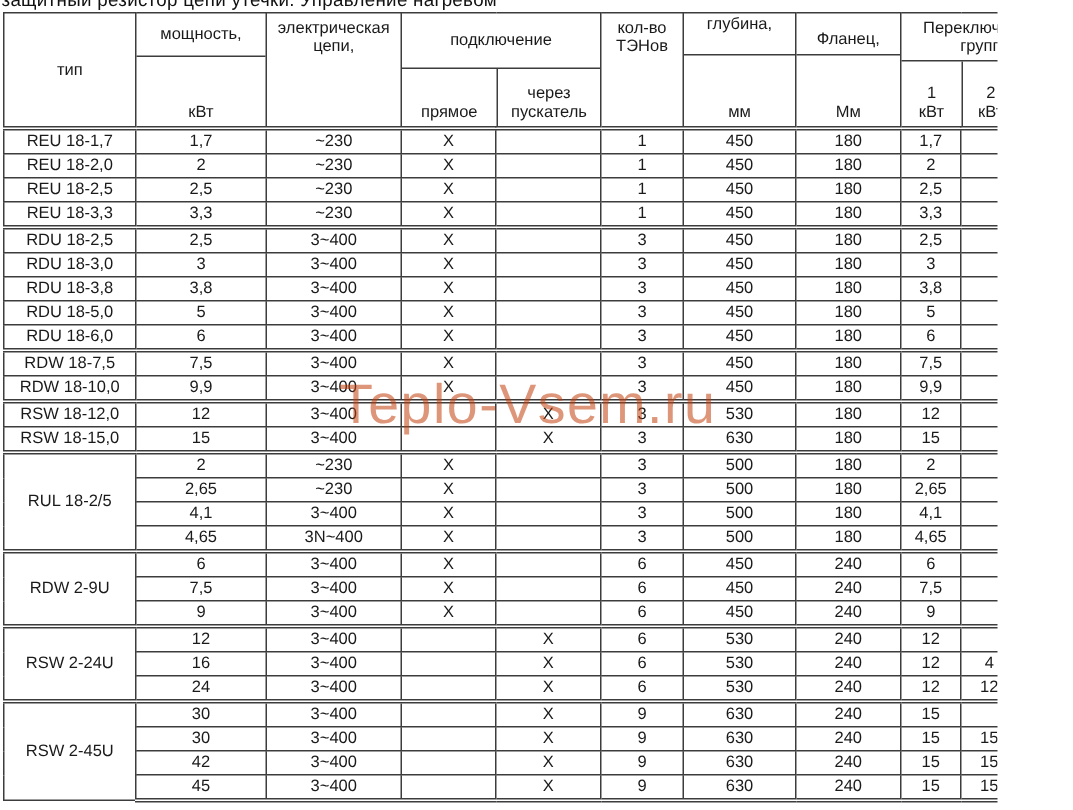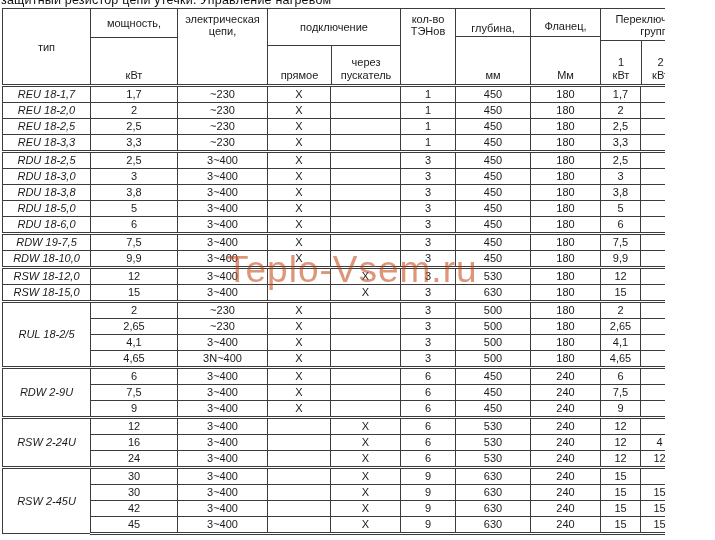--- a/index.html
+++ b/index.html
@@ -16,21 +16,21 @@
     border-collapse:collapse; table-layout:fixed;
   }
   .spec th, .spec td { border:1px solid #3c3c3c; }
   .spec thead th { padding:0; font-weight:normal; font-size:11px; vertical-align:top; border-bottom:3px double #3c3c3c; }
   .spec td {
     height:13px; padding:1px 2px; font-size:11px; line-height:13px;
     text-align:center; vertical-align:middle; white-space:nowrap; overflow:hidden;
   }
   .spec tr.group-start td { border-top:3px double #3c3c3c; }
   .spec tbody tr:last-child td { border-bottom:3px double #3c3c3c; }
-  td.type-cell { font-size:11px;font-style:italic; }
+  td.type-cell { font-size:11px; }
   
   .hcol { display:flex; flex-direction:column; height:75px; box-sizing:border-box; }
   .htop {
     display:flex; justify-content:center; align-items:flex-end;
     border-bottom:1px solid #3c3c3c; box-sizing:border-box; text-align:center;
   }
   .hbot { flex:1; display:flex; justify-content:center; align-items:flex-end; padding-bottom:3px; box-sizing:border-box; }
   .hcenter { flex:1; display:flex; justify-content:center; align-items:center; }
   .htopalign { flex:1; display:flex; justify-content:center; align-items:flex-start; padding-top:4px; text-align:center; }
   .hsplit { flex:1; display:flex; }
@@ -97,21 +97,21 @@
             </div>
           </div>
         </th>
         <th>
           <div class="hcol">
               <div class="htopalign" style="white-space:normal;">кол-во ТЭНов</div>
             </div>
         </th>
         <th>
           <div class="hcol">
-            <div class="htop" style="height:28px; padding-bottom:2px;">глубина,</div>
+            <div class="htop" style="height:28px; padding-bottom:14px;">глубина,</div>
             <div class="hbot">мм</div>
           </div>
         </th>
         <th>
           <div class="hcol">
             <div class="htop" style="height:28px; padding-bottom:4px;">Фланец,</div>
             <div class="hbot">Мм</div>
           </div>
         </th>
         <th colspan="3">
@@ -247,21 +247,21 @@
           <td>X</td>
           <td></td>
           <td>3</td>
           <td>450</td>
           <td>180</td>
           <td>6</td>
           <td></td>
           <td></td>
         </tr>
         <tr class="group-start">
-          <td class="type-cell">RDW 19-7,5</td>
+          <td class="type-cell">RDW 18-7,5</td>
           <td>7,5</td>
           <td>3~400</td>
           <td>X</td>
           <td></td>
           <td>3</td>
           <td>450</td>
           <td>180</td>
           <td>7,5</td>
           <td></td>
           <td></td>

